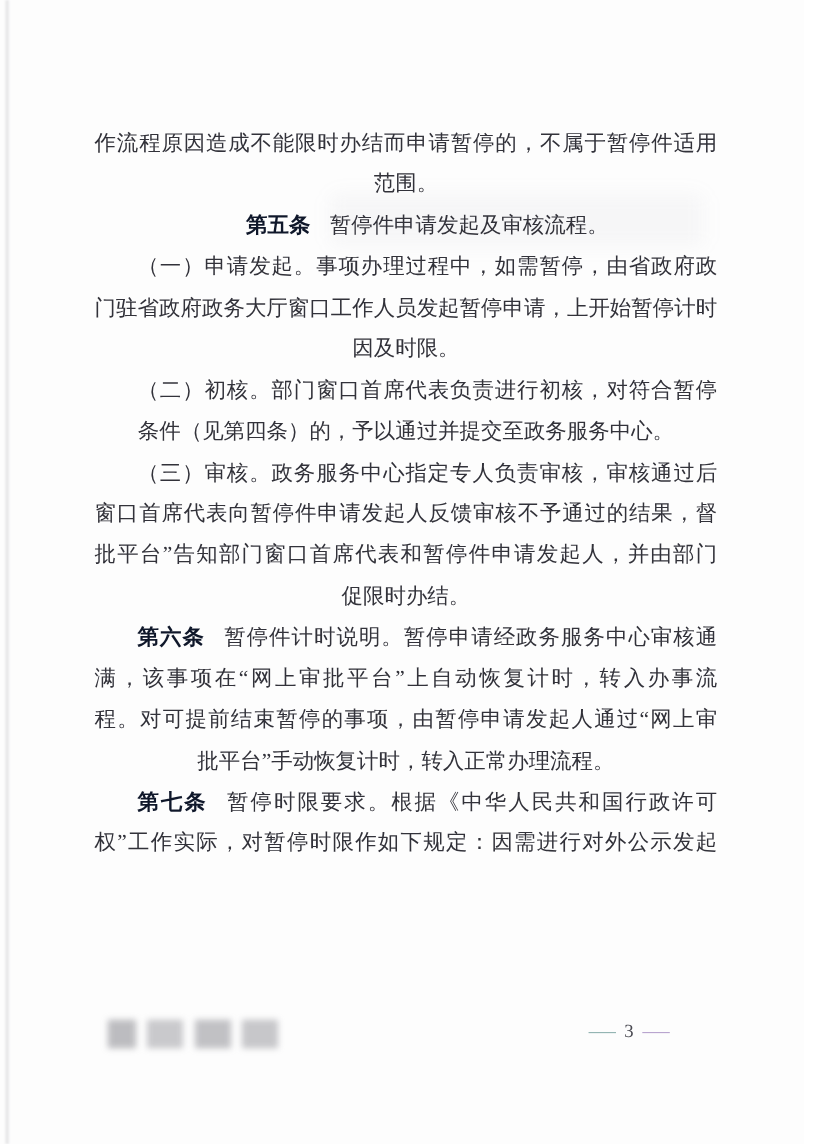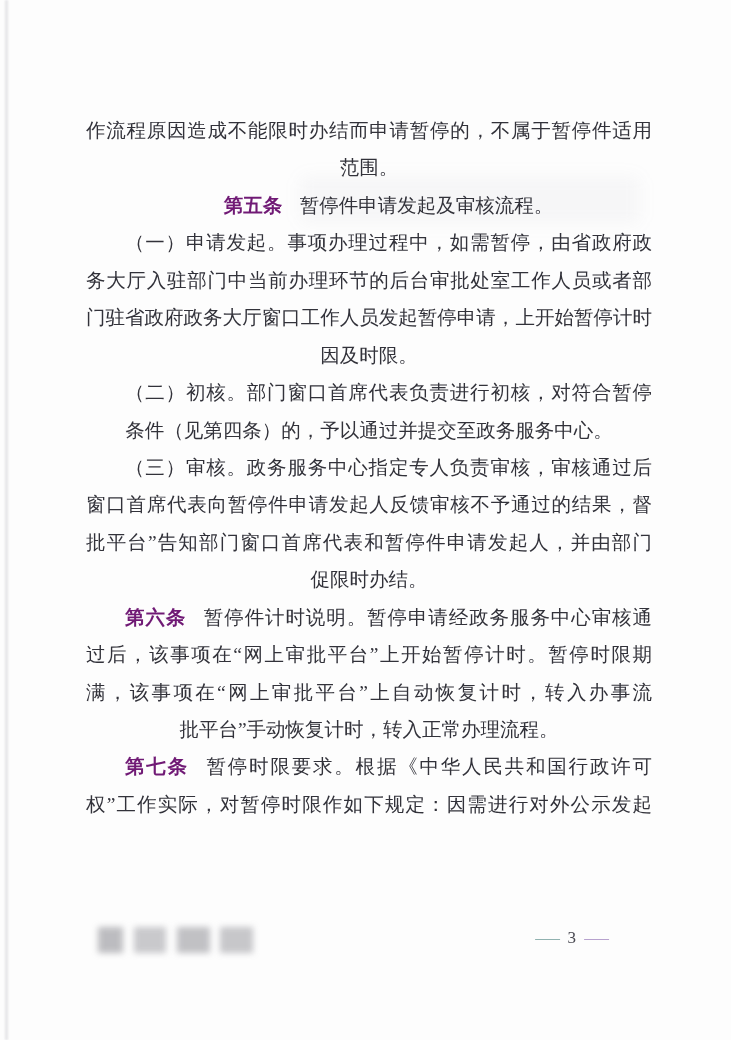--- a/index.html
+++ b/index.html
@@ -46,21 +46,21 @@
     text-align-last: justify;
     text-justify: inter-character;
   }
   .line.i {
     padding-left: 39px;
   }
   .b {
     font-weight: 700;
     font-family: Liberation Mono, monospace;
     margin-right: 0.9em;
-    color: #701a75;
+    color: #0f172a;
   }
   
   .smudge-top {
     position: absolute;
     left: 300px;
     top: 176px;
     width: 340px;
     height: 48px;
     background: rgba(140,140,150,.06);
     filter: blur(8px);
@@ -103,32 +103,31 @@
 <div class="page">
 
   <div class="edge-line"></div>
   <div class="smudge-top"></div>
 
   <div class="doc">
       <div class="line j">作流程原因造成不能限时办结而申请暂停的，不属于暂停件适用</div>
       <div class="line">范围。</div>
       <div class="line i"><span class="b">第五条</span>暂停件申请发起及审核流程。</div>
       <div class="line j i">（一）申请发起。事项办理过程中，如需暂停，由省政府政</div>
-      <div class="line j">务大厅入驻部门中当前办理环节的后台审批处室工作人员或者部</div>
       <div class="line j">门驻省政府政务大厅窗口工作人员发起暂停申请，上开始暂停计时</div>
       <div class="line">因及时限。</div>
       <div class="line j i">（二）初核。部门窗口首席代表负责进行初核，对符合暂停</div>
       <div class="line">条件（见第四条）的，予以通过并提交至政务服务中心。</div>
       <div class="line j i">（三）审核。政务服务中心指定专人负责审核，审核通过后</div>
       <div class="line j">窗口首席代表向暂停件申请发起人反馈审核不予通过的结果，督</div>
       <div class="line j">批平台”告知部门窗口首席代表和暂停件申请发起人，并由部门</div>
       <div class="line">促限时办结。</div>
       <div class="line j i"><span class="b">第六条</span>暂停件计时说明。暂停申请经政务服务中心审核通</div>
-      <div class="line j">过后，该事项在“网上审批平台”上开始暂停计时。暂停时限期</div>
       <div class="line j">满，该事项在“网上审批平台”上自动恢复计时，转入办事流</div>
+      <div class="line j">程。对可提前结束暂停的事项，由暂停申请发起人通过“网上审</div>
       <div class="line">批平台”手动恢复计时，转入正常办理流程。</div>
       <div class="line j i"><span class="b">第七条</span>暂停时限要求。根据《中华人民共和国行政许可</div>
       <div class="line j">权”工作实际，对暂停时限作如下规定：因需进行对外公示发起</div>
     </div>
 
   <div class="ghost-bottom"></div>
 
   <div class="footer">
     <span class="dash" style="color: rgb(127, 166, 164);">—</span>
     <span style="color: rgb(74, 74, 82);">3</span>

